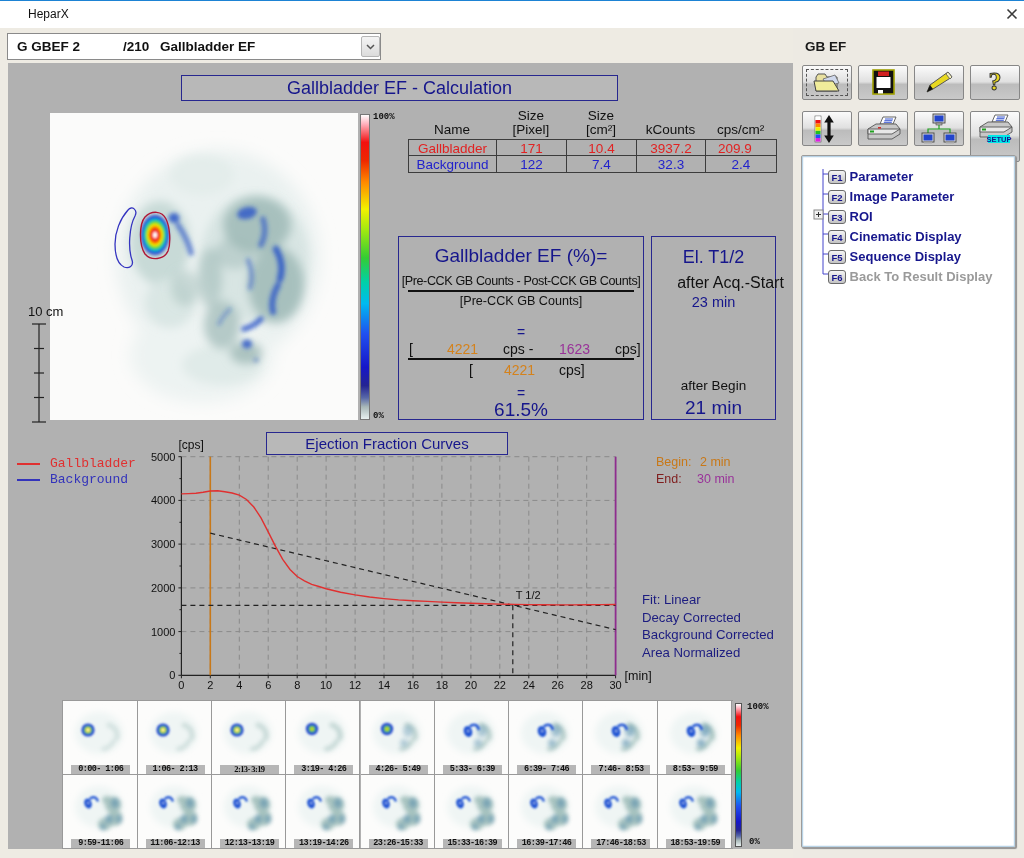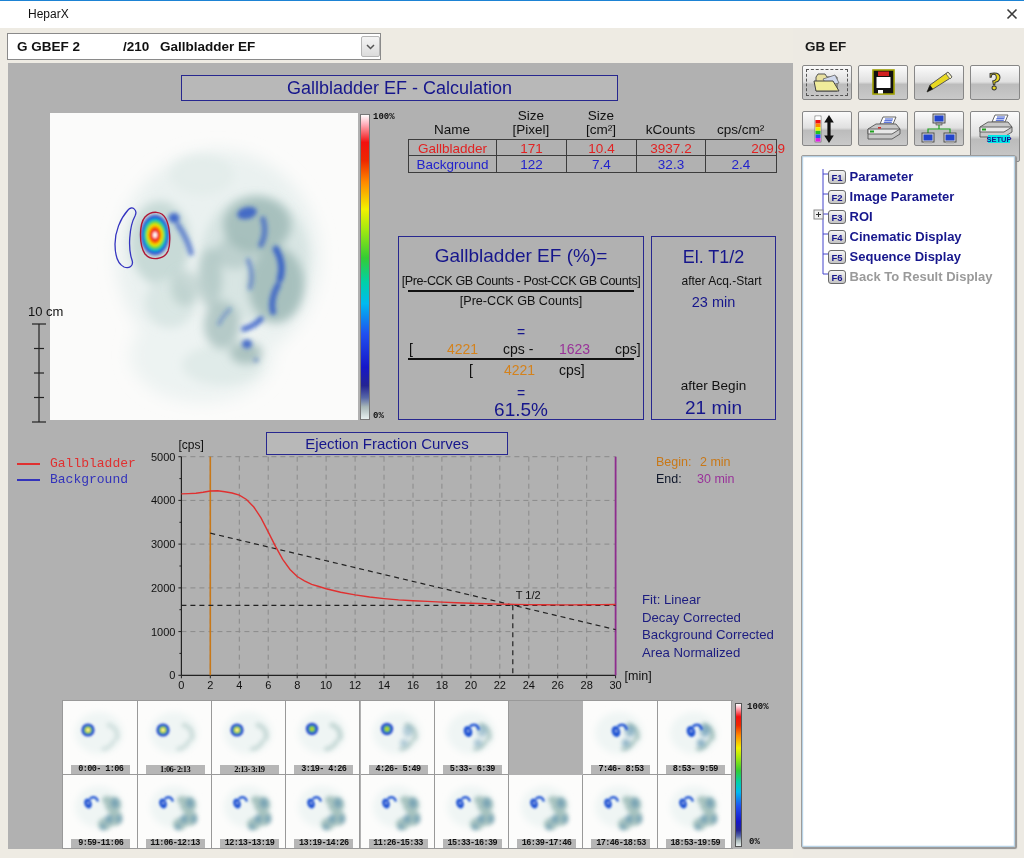--- a/index.html
+++ b/index.html
@@ -129,21 +129,21 @@
 <div class="abs" style="left:400px;top:76px;width:369px;height:34px;border:1px solid #3c3c3c">
   <div class="abs" style="left:0;top:0;width:367px;height:16px;border-bottom:1px solid #3c3c3c"></div>
   <div class="abs" style="left:87px;top:0;width:1px;height:32px;background:#3c3c3c"></div>
   <div class="abs" style="left:157px;top:0;width:1px;height:32px;background:#3c3c3c"></div>
   <div class="abs" style="left:227px;top:0;width:1px;height:32px;background:#3c3c3c"></div>
   <div class="abs" style="left:296px;top:0;width:1px;height:32px;background:#3c3c3c"></div>
   <div class="abs" style="left:0;top:1px;width:87px;text-align:center;font-size:13.5px;color:#e22222">Gallbladder</div>
   <div class="abs" style="left:88px;top:1px;width:69px;text-align:center;font-size:13.5px;color:#e22222">171</div>
   <div class="abs" style="left:158px;top:1px;width:69px;text-align:center;font-size:13.5px;color:#e22222">10.4</div>
   <div class="abs" style="left:228px;top:1px;width:68px;text-align:center;font-size:13.5px;color:#e22222">3937.2</div>
-  <div class="abs" style="left:306px;top:1px;width:70px;text-align:right;font-size:13.5px;color:#e22222">209.9</div>
+  <div class="abs" style="left:291px;top:1px;width:70px;text-align:center;font-size:13.5px;color:#e22222">209.9</div>
   <div class="abs" style="left:0;top:17px;width:87px;text-align:center;font-size:13.5px;color:#2222cc">Background</div>
   <div class="abs" style="left:88px;top:17px;width:69px;text-align:center;font-size:13.5px;color:#2222cc">122</div>
   <div class="abs" style="left:158px;top:17px;width:69px;text-align:center;font-size:13.5px;color:#2222cc">7.4</div>
   <div class="abs" style="left:228px;top:17px;width:68px;text-align:center;font-size:13.5px;color:#2222cc">32.3</div>
   <div class="abs" style="left:297px;top:17px;width:70px;text-align:center;font-size:13.5px;color:#2222cc">2.4</div>
 </div>
 
 <div class="abs" style="left:390px;top:173px;width:246px;height:184px;border:1px solid #27278f">
   <div class="abs" style="left:0;top:8px;width:244px;text-align:center;font-size:19px;color:#16168c">Gallbladder EF (%)=</div>
   <div class="abs" style="left:0;top:37px;width:244px;text-align:center;font-size:12.6px;color:#111;letter-spacing:-0.4px;white-space:nowrap">[Pre-CCK GB Counts - Post-CCK GB Counts]</div>
@@ -158,21 +158,21 @@
   <div class="abs" style="left:9px;top:121px;width:226px;height:2px;background:#111"></div>
   <div class="abs" style="left:70px;top:125px;font-size:14px;color:#111">[</div>
   <div class="abs" style="left:105px;top:125px;font-size:14px;color:#d4821c">4221</div>
   <div class="abs" style="left:160px;top:125px;font-size:14px;color:#111">cps]</div>
   <div class="abs" style="left:0;top:148px;width:244px;text-align:center;font-size:14px;color:#16168c">=</div>
   <div class="abs" style="left:0;top:162px;width:244px;text-align:center;font-size:19px;color:#16168c">61.5%</div>
 </div>
 
 <div class="abs" style="left:643px;top:173px;width:125px;height:184px;border:1px solid #27278f;text-align:center">
   <div class="abs" style="left:0;top:10px;width:123px;font-size:18px;color:#16168c">El. T1/2</div>
-  <div class="abs" style="left:8px;top:37px;width:123px;font-size:12px;color:#111">after Acq.-Start</div>
+  <div class="abs" style="left:17px;top:37px;width:123px;font-size:16px;color:#111">after Acq.-Start</div>
   <div class="abs" style="left:0;top:57px;width:123px;font-size:14.5px;color:#16168c">23 min</div>
   <div class="abs" style="left:0;top:141px;width:123px;font-size:13.5px;color:#111">after Begin</div>
   <div class="abs" style="left:0;top:160px;width:123px;font-size:19px;color:#16168c">21 min</div>
 </div>
 
 <svg class="abs" style="left:0;top:0" width="785" height="786" viewBox="0 0 785 786">
  <style>.gd{stroke:#8a8a8a;stroke-dasharray:5 4;stroke-width:1} .tl{font-family:'Liberation Sans';font-size:11px;fill:#111}</style>
  <line x1="202.3" y1="393.7" x2="202.3" y2="612.3" class="gd"></line>
       <line x1="231.3" y1="393.7" x2="231.3" y2="612.3" class="gd"></line>
       <line x1="260.2" y1="393.7" x2="260.2" y2="612.3" class="gd"></line>
@@ -265,21 +265,21 @@
         <span class="abs" style="left:34px;top:0;color:#e03030">Gallbladder</span>
       </div>
   <div style="position:relative;height:16px">
         <span class="abs" style="left:1px;top:7px;width:23px;height:1.5px;background:#3333bb"></span>
         <span class="abs" style="left:34px;top:0;color:#3333bb">Background</span>
       </div>
 </div>
 
 <div class="abs" style="left:648px;top:392px;font-size:12.5px;color:#c87818">Begin:</div>
 <div class="abs" style="left:692px;top:392px;font-size:12.5px;color:#c87818">2 min</div>
-<div class="abs" style="left:648px;top:409px;font-size:12.5px;color:#0f172a">End:</div>
+<div class="abs" style="left:648px;top:409px;font-size:12.5px;color:#7f1d1d">End:</div>
 <div class="abs" style="left:689px;top:409px;font-size:12.5px;color:#993399">30 min</div>
 
 <div class="abs" style="left:634px;top:528px;font-size:13.2px;color:#1c1c80;line-height:17.6px">Fit: Linear<br>Decay Corrected<br>Background Corrected<br>Area Normalized</div>
 
 <div class="abs" style="left:54.3px;top:637px;width:670.7px;height:149px;border:1px solid #999;border-right:none"></div>
 <div class="abs" style="left:55.3px;top:638px;width:74.3px;height:74px;background:#ffffff;border-right:1px solid #999;border-bottom:1px solid #999;overflow:hidden">
 <svg width="74" height="74" viewBox="0 0 74 74">
         <rect width="74" height="74" fill="#fcfcfb"></rect>
         <ellipse cx="36" cy="32" rx="24" ry="21" fill="#eff5f4" filter="url(#b3)"></ellipse>
         <g filter="url(#b2)" stroke="#8fb2ae" fill="none" opacity="0.30" stroke-linecap="round">
@@ -303,21 +303,21 @@
           <path d="M46 24 C52 26 55 31 54 37" stroke-width="5"></path>
           <path d="M51 40 C48 45 44 48 40 48" stroke-width="4"></path>
         </g>
         <g filter="url(#b1)">
           <circle cx="25" cy="29" r="6.6" fill="#2a50d0"></circle>
           <circle cx="25" cy="29" r="3.8" fill="#58c858"></circle>
           <circle cx="25" cy="29" r="2.5" fill="#f0e020"></circle>
           <circle cx="25" cy="29" r="1" fill="#fff"></circle>
         </g>
       </svg>
-<div class="abs" style="left:8px;top:64px;width:59px;height:9.5px;background:#b6b6b6;font-family:Liberation Serif, serif;font-size:8.5px;font-weight:bold;color:#111;text-align:center;line-height:9.5px;letter-spacing:-0.6px;white-space:nowrap">1:06- 2:13</div>
+<div class="abs" style="left:8px;top:64px;width:59px;height:9.5px;background:#b6b6b6;font-family:Liberation Mono, monospace;font-size:8.5px;font-weight:bold;color:#111;text-align:center;line-height:9.5px;letter-spacing:-0.6px;white-space:nowrap">1:06- 2:13</div>
 </div>
     <div class="abs" style="left:203.9px;top:638px;width:74.3px;height:74px;background:#fbfbfb;border-right:1px solid #999;border-bottom:1px solid #999;overflow:hidden">
 <svg width="74" height="74" viewBox="0 0 74 74">
         <rect width="74" height="74" fill="#fcfcfb"></rect>
         <ellipse cx="36" cy="32" rx="24" ry="21" fill="#eff5f4" filter="url(#b3)"></ellipse>
         <g filter="url(#b2)" stroke="#8fb2ae" fill="none" opacity="0.42" stroke-linecap="round">
           <path d="M46 24 C52 26 55 31 54 37" stroke-width="5"></path>
           <path d="M51 40 C48 45 44 48 40 48" stroke-width="4"></path>
         </g>
         <g filter="url(#b1)">
@@ -378,20 +378,40 @@
           <ellipse cx="43" cy="42" rx="4" ry="4"></ellipse>
         </g>
         <g filter="url(#b1)">
           <ellipse cx="33" cy="30.5" rx="4.2" ry="5.6" fill="#2456d4" transform="rotate(-20 33 30.5)"></ellipse>
           <circle cx="33.2" cy="30" r="1.1" fill="#a8c8ec"></circle>
           <path d="M34.6 25.6 C38.5 22.2 43 23.5 43.8 29" stroke="#2456d4" stroke-width="2.5" fill="none"></path>
         </g>
       </svg>
 <div class="abs" style="left:8px;top:64px;width:59px;height:9.5px;background:#b6b6b6;font-family:'Liberation Mono',monospace;font-size:8.5px;font-weight:bold;color:#111;text-align:center;line-height:9.5px;letter-spacing:-0.6px;white-space:nowrap">5:33- 6:39</div>
 </div>
+    <div class="abs" style="left:501.1px;top:638px;width:74.3px;height:74px;background:#fbfbfb;border-right:1px solid #999;border-bottom:1px solid #999;overflow:hidden">
+<svg width="74" height="74" viewBox="0 0 74 74">
+        <rect width="74" height="74" fill="#fcfcfb"></rect>
+        <ellipse cx="36" cy="32" rx="24" ry="21" fill="#eff5f4" filter="url(#b3)"></ellipse>
+        <g filter="url(#b2)" stroke="#8fb2ae" fill="none" opacity="0.66" stroke-linecap="round">
+          <path d="M46 24 C52 26 55 31 54 37" stroke-width="5"></path>
+          <path d="M51 40 C48 45 44 48 40 48" stroke-width="4"></path>
+        </g>
+        <g filter="url(#b2)" fill="#5d93b0" opacity="0.54">
+          <ellipse cx="47" cy="30" rx="5" ry="6"></ellipse>
+          <ellipse cx="43" cy="42" rx="4" ry="4"></ellipse>
+        </g>
+        <g filter="url(#b1)">
+          <ellipse cx="33" cy="30.5" rx="4.2" ry="5.6" fill="#2456d4" transform="rotate(-20 33 30.5)"></ellipse>
+          <circle cx="33.2" cy="30" r="1.1" fill="#a8c8ec"></circle>
+          <path d="M34.6 25.6 C38.5 22.2 43 23.5 43.8 29" stroke="#2456d4" stroke-width="2.5" fill="none"></path>
+        </g>
+      </svg>
+<div class="abs" style="left:8px;top:64px;width:59px;height:9.5px;background:#b6b6b6;font-family:'Liberation Mono',monospace;font-size:8.5px;font-weight:bold;color:#111;text-align:center;line-height:9.5px;letter-spacing:-0.6px;white-space:nowrap">6:39- 7:46</div>
+</div>
     <div class="abs" style="left:575.4px;top:638px;width:74.3px;height:74px;background:#fbfbfb;border-right:1px solid #999;border-bottom:1px solid #999;overflow:hidden">
 <svg width="74" height="74" viewBox="0 0 74 74">
         <rect width="74" height="74" fill="#fcfcfb"></rect>
         <ellipse cx="36" cy="32" rx="24" ry="21" fill="#eff5f4" filter="url(#b3)"></ellipse>
         <g filter="url(#b2)" stroke="#8fb2ae" fill="none" opacity="0.72" stroke-linecap="round">
           <path d="M46 24 C52 26 55 31 54 37" stroke-width="5"></path>
           <path d="M51 40 C48 45 44 48 40 48" stroke-width="4"></path>
         </g>
         <g filter="url(#b2)" fill="#5d93b0" opacity="0.61">
           <ellipse cx="47" cy="30" rx="5" ry="6"></ellipse>
@@ -536,21 +556,21 @@
           <ellipse cx="46" cy="44" rx="4" ry="4"></ellipse>
           <ellipse cx="56" cy="44" rx="3" ry="4"></ellipse>
           <ellipse cx="40" cy="52" rx="3" ry="3"></ellipse>
         </g>
         <g filter="url(#b1)">
           <ellipse cx="25" cy="28.5" rx="3.7" ry="5" fill="#2456d4" transform="rotate(-20 25 28.5)"></ellipse>
           <circle cx="25.2" cy="28" r="1" fill="#a8c8ec"></circle>
           <path d="M26.5 24 C30 21 34 22 34.8 26.5" stroke="#2456d4" stroke-width="2.3" fill="none"></path>
         </g>
       </svg>
-<div class="abs" style="left:8px;top:64px;width:59px;height:9.5px;background:#b6b6b6;font-family:'Liberation Mono',monospace;font-size:8.5px;font-weight:bold;color:#111;text-align:center;line-height:9.5px;letter-spacing:-0.6px;white-space:nowrap">11:26-15:33</div>
+<div class="abs" style="left:8px;top:64px;width:59px;height:9.5px;background:#b6b6b6;font-family:'Liberation Mono',monospace;font-size:8.5px;font-weight:bold;color:#111;text-align:center;line-height:9.5px;letter-spacing:-0.6px;white-space:nowrap">23:26-15:33</div>
 </div>
     <div class="abs" style="left:426.8px;top:712px;width:74.3px;height:73px;background:#fbfbfb;border-right:1px solid #999;overflow:hidden">
 <svg width="74" height="74" viewBox="0 0 74 74">
         <rect width="74" height="74" fill="#fcfcfb"></rect>
         <ellipse cx="36" cy="32" rx="24" ry="21" fill="#eff5f4" filter="url(#b3)"></ellipse>
         <g filter="url(#b2)" fill="#8fb2ae" opacity="0.75">
           <ellipse cx="50" cy="30" rx="8" ry="8"></ellipse>
           <ellipse cx="52" cy="43" rx="7" ry="8"></ellipse>
           <ellipse cx="42" cy="49" rx="7" ry="6"></ellipse>
           <ellipse cx="44" cy="25" rx="5" ry="4"></ellipse>

